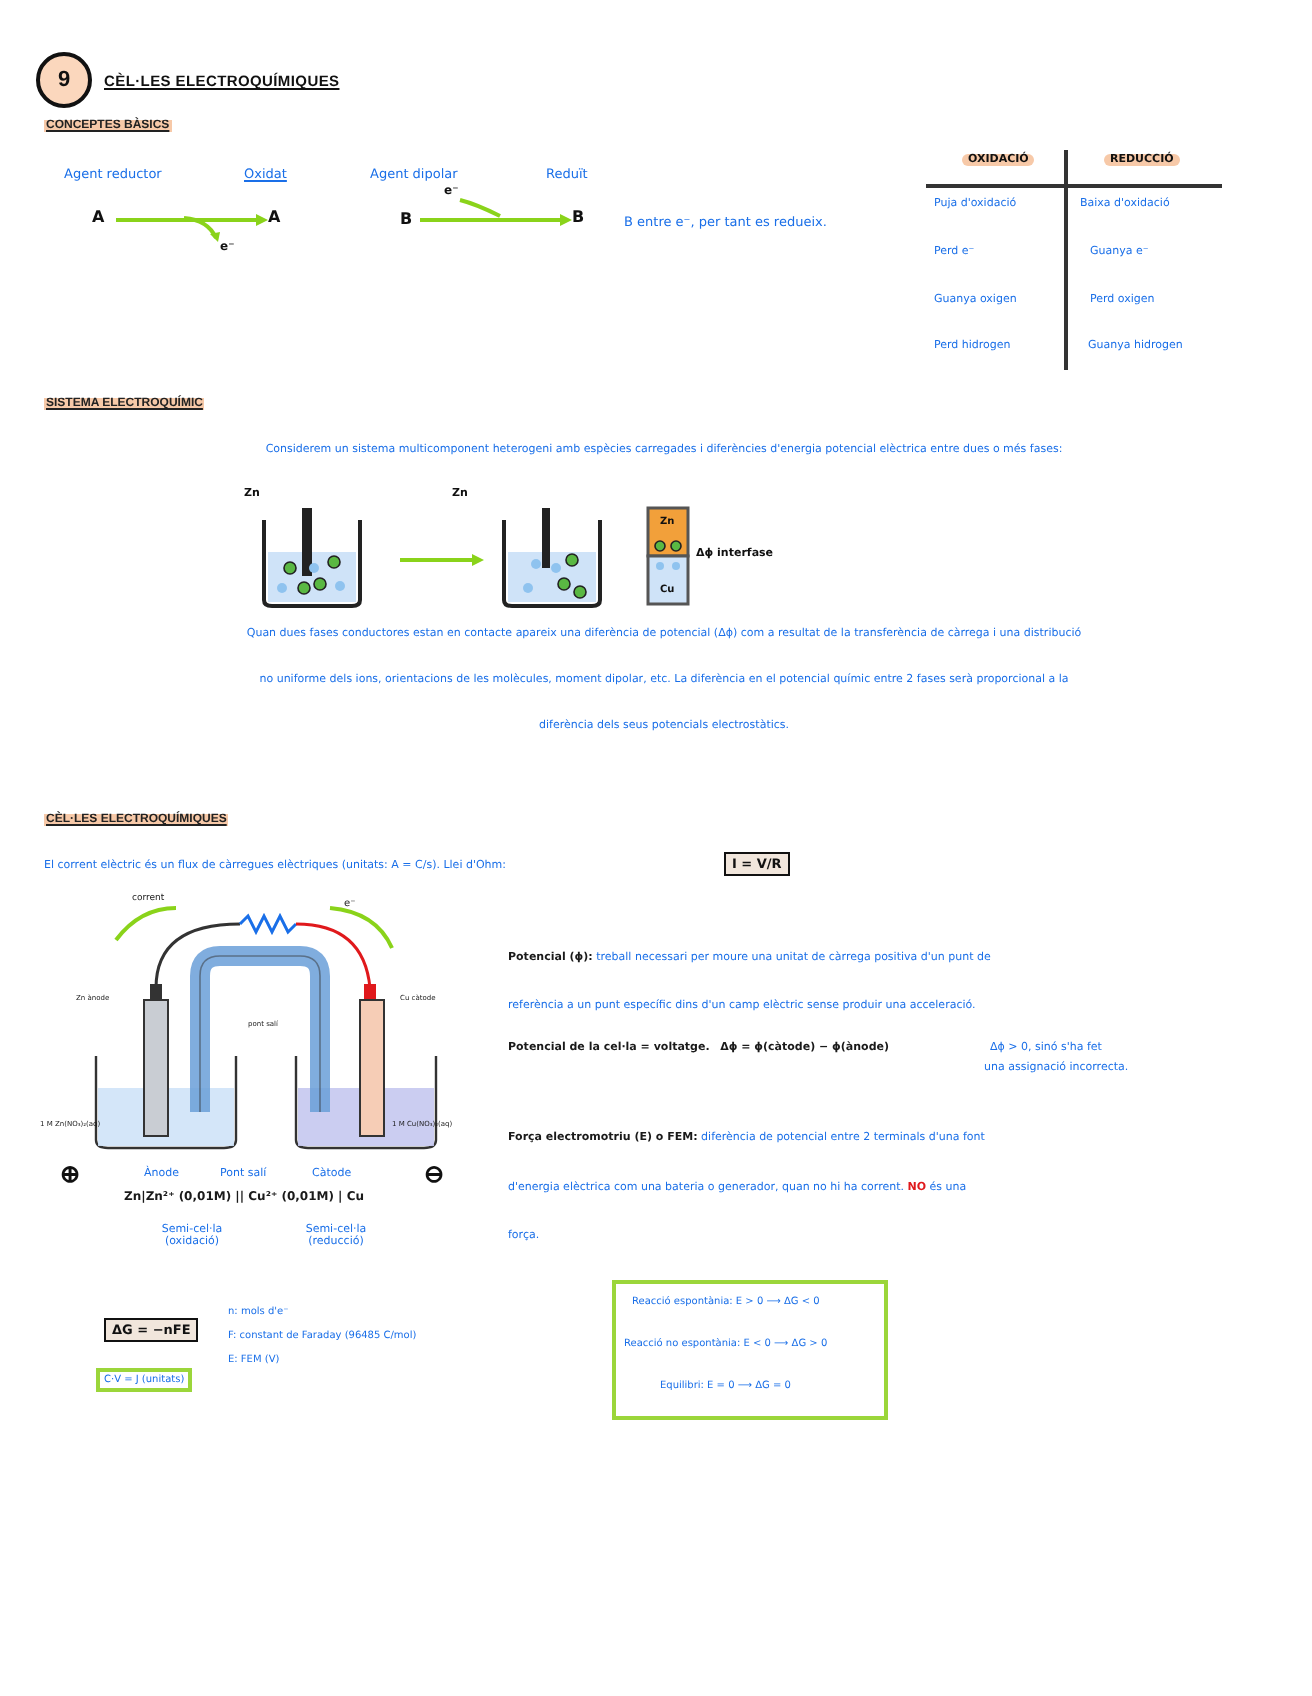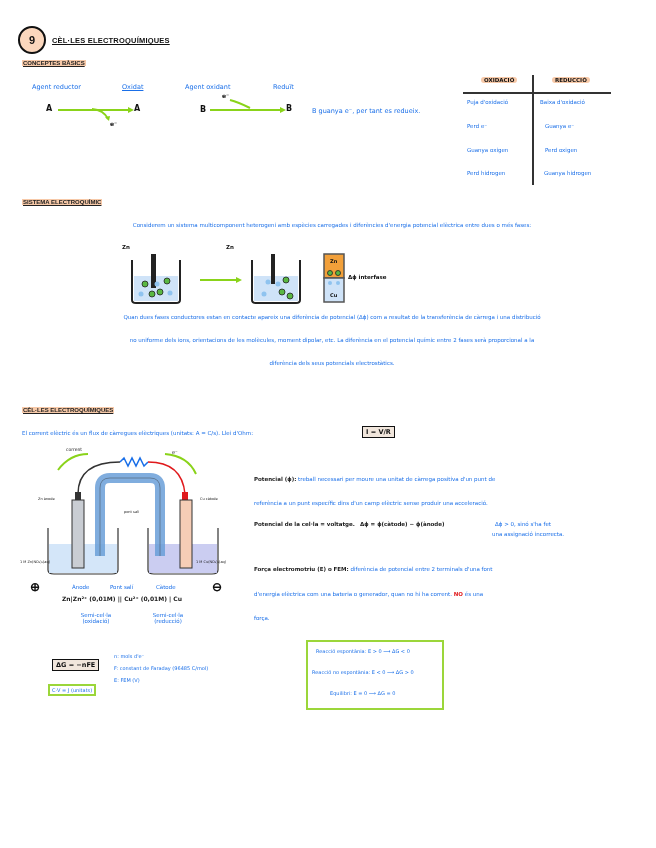--- a/index.html
+++ b/index.html
@@ -42,32 +42,32 @@
 <div class="abs hw bold" style="left:46px;top:104px;font-size:8px;">A</div>
 <div class="arrow-line" style="left:58px;top:109px;width:72px;"></div>
 <div class="arrow-head" style="left:128px;top:107px;"></div>
 <svg class="abs" style="left:90px;top:108px;" width="22" height="14">
   <path d="M2 1 Q14 2 18 11" stroke="#8ad31a" stroke-width="2" fill="none"></path>
   <path d="M15 9 L19 13 L20 8 Z" fill="#8ad31a"></path>
 </svg>
 <div class="abs hw bold" style="left:110px;top:120px;font-size:6px;">e⁻</div>
 <div class="abs hw bold" style="left:134px;top:104px;font-size:8px;">A</div>
 
-<div class="abs blue hw fs7" style="left:185px;top:83px;">Agent oxidant</div>
+<div class="abs blue hw fs7" style="left:185px;top:83px;">Agent dipolar</div>
 <div class="abs blue hw fs7" style="left:273px;top:83px;">Reduït</div>
 <div class="abs hw bold" style="left:200px;top:105px;font-size:8px;">B</div>
 <div class="arrow-line" style="left:210px;top:109px;width:72px;"></div>
 <div class="arrow-head" style="left:280px;top:107px;"></div>
 <svg class="abs" style="left:228px;top:98px;" width="24" height="12">
   <path d="M2 2 Q10 4 22 10" stroke="#8ad31a" stroke-width="2" fill="none"></path>
 </svg>
 <div class="abs hw bold" style="left:222px;top:92px;font-size:6px;">e⁻</div>
 <div class="abs hw bold" style="left:286px;top:104px;font-size:8px;">B</div>
 
-<div class="abs blue hw fs7" style="left:312px;top:107px;">B guanya e⁻, per tant es redueix.</div>
+<div class="abs blue hw fs7" style="left:312px;top:107px;">B entre e⁻, per tant es redueix.</div>
 
 <div class="abs hw bold fs6" style="left:481px;top:77px;background:#f7c9a8;padding:0 3px;border-radius:3px;">OXIDACIÓ</div>
 <div class="abs hw bold fs6" style="left:552px;top:77px;background:#f7c9a8;padding:0 3px;border-radius:3px;">REDUCCIÓ</div>
 <div class="tbl-h" style="left:463px;top:92px;width:148px;"></div>
 <div class="tbl-v" style="left:532px;top:75px;height:110px;"></div>
 <div class="abs blue hw fs6" style="left:467px;top:99px;">Puja d'oxidació</div>
 <div class="abs blue hw fs6" style="left:540px;top:99px;">Baixa d'oxidació</div>
 <div class="abs blue hw fs6" style="left:467px;top:123px;">Perd e⁻</div>
 <div class="abs blue hw fs6" style="left:545px;top:123px;">Guanya e⁻</div>
 <div class="abs blue hw fs6" style="left:467px;top:147px;">Guanya oxigen</div>

